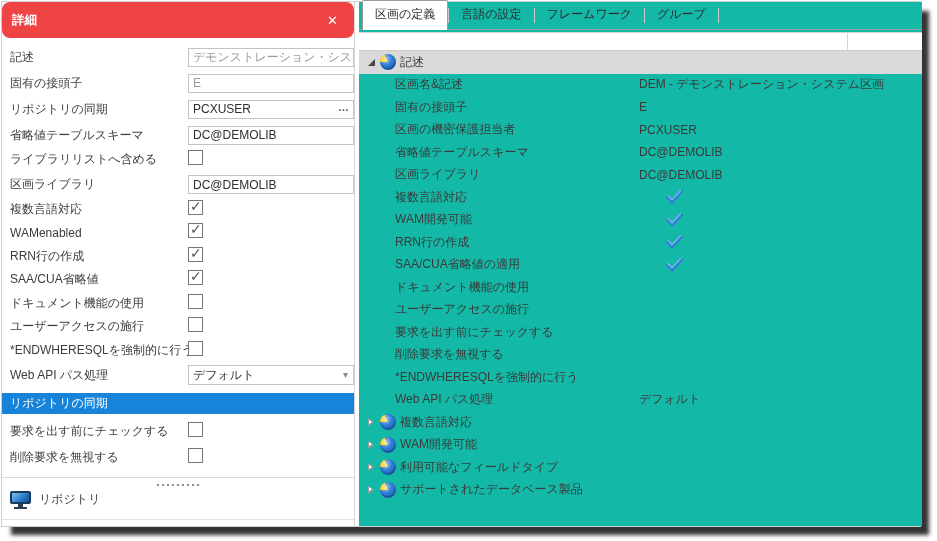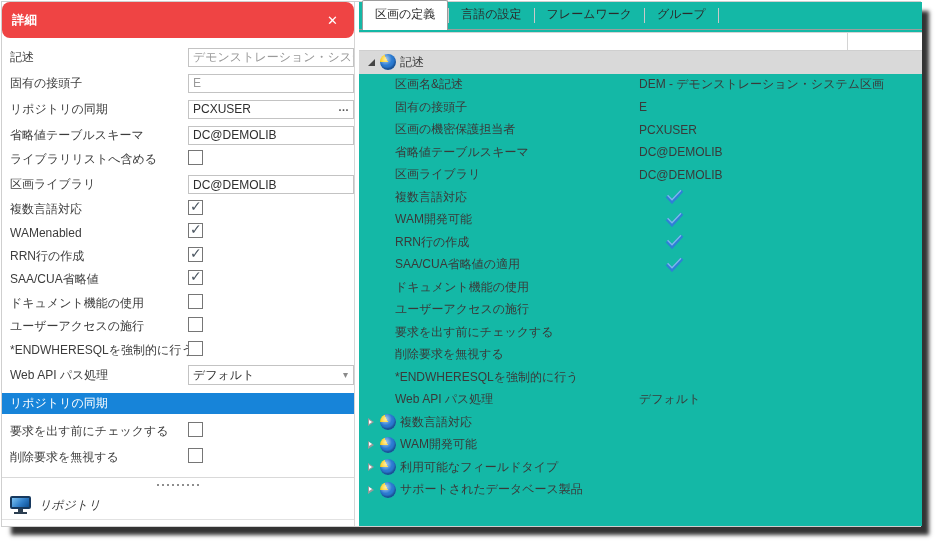--- a/index.html
+++ b/index.html
@@ -36,22 +36,22 @@
   .dd .arrow { position:absolute; right:5px; top:3px; color:#8a8a8a; font-size:10px; }
   .section-hdr { height:21px; background:#1784d9; color:#fff; font-size:12px;
                  display:flex; align-items:center; padding-left:8px; margin-top:5px; }
   .sync-rows { padding-top:4px; }
   .sync-rows .row { height:26px; }
   .lp-spacer { flex:1 1 auto; }
   .splitter { border-top:1px solid #d9d9d9; height:14px; display:flex;
               align-items:center; justify-content:center; flex:0 0 auto; }
   .grip { display:flex; gap:3px; }
   .grip i { width:2px; height:2px; background:#8e8e8e; display:block; }
-  .repo-row { height:29px; display:flex; align-items:center; padding-left:8px;
-              border-bottom:1px solid #e2e2e2; flex:0 0 auto;font-style:italic; }
+  .repo-row { height:29px; display:flex; align-items:flex-start; padding-left:8px;
+              border-bottom:1px solid #e2e2e2; flex:0 0 auto; }
   .repo-row .repo-lbl { font-size:12px; color:#3c3c3c; margin-left:8px; }
   .monitor { width:21px; height:18px; position:relative; }
   .monitor .scr { position:absolute; left:0; top:0; width:21px; height:13px;
                   border:2px solid #17395e; border-radius:2px;
                   background:linear-gradient(135deg,#7cc3f2 0%,#2f7ec9 55%,#0d4f93 100%); }
   .monitor .neck { position:absolute; left:8px; top:13px; width:5px; height:3px; background:#2c3e50; }
   .monitor .base { position:absolute; left:4px; top:16px; width:13px; height:2px; background:#2c3e50; }
   .lp-footer-gap { height:6px; flex:0 0 auto; }
 
   

